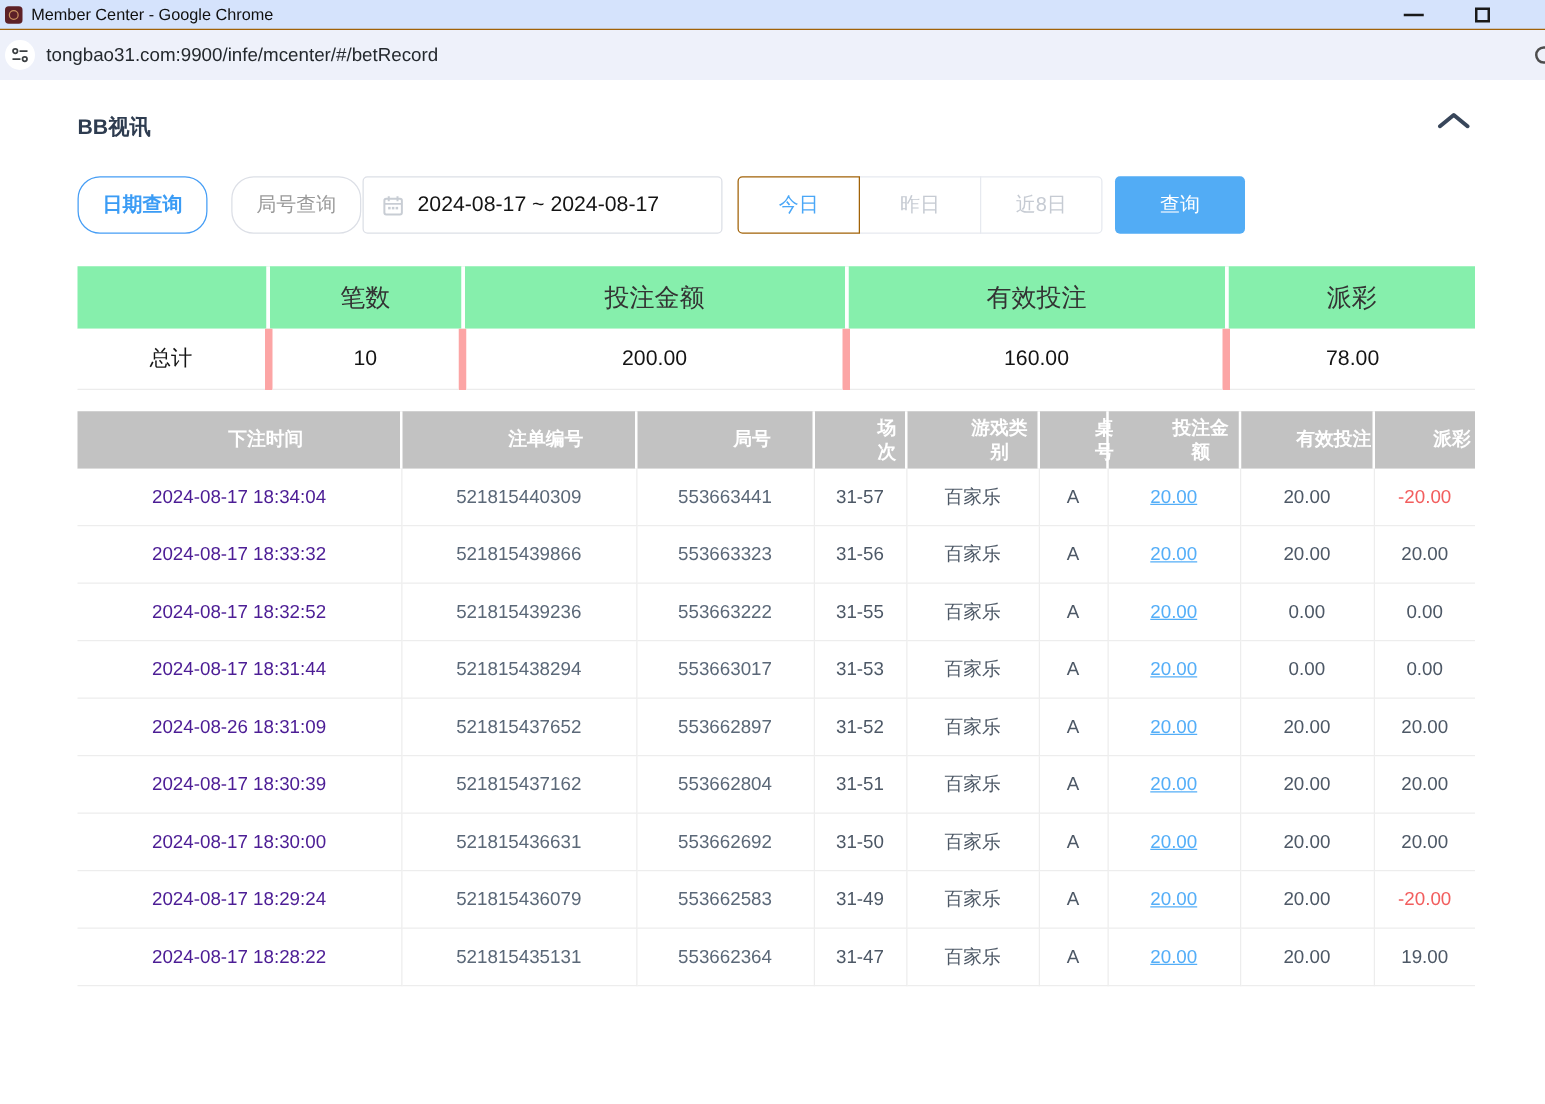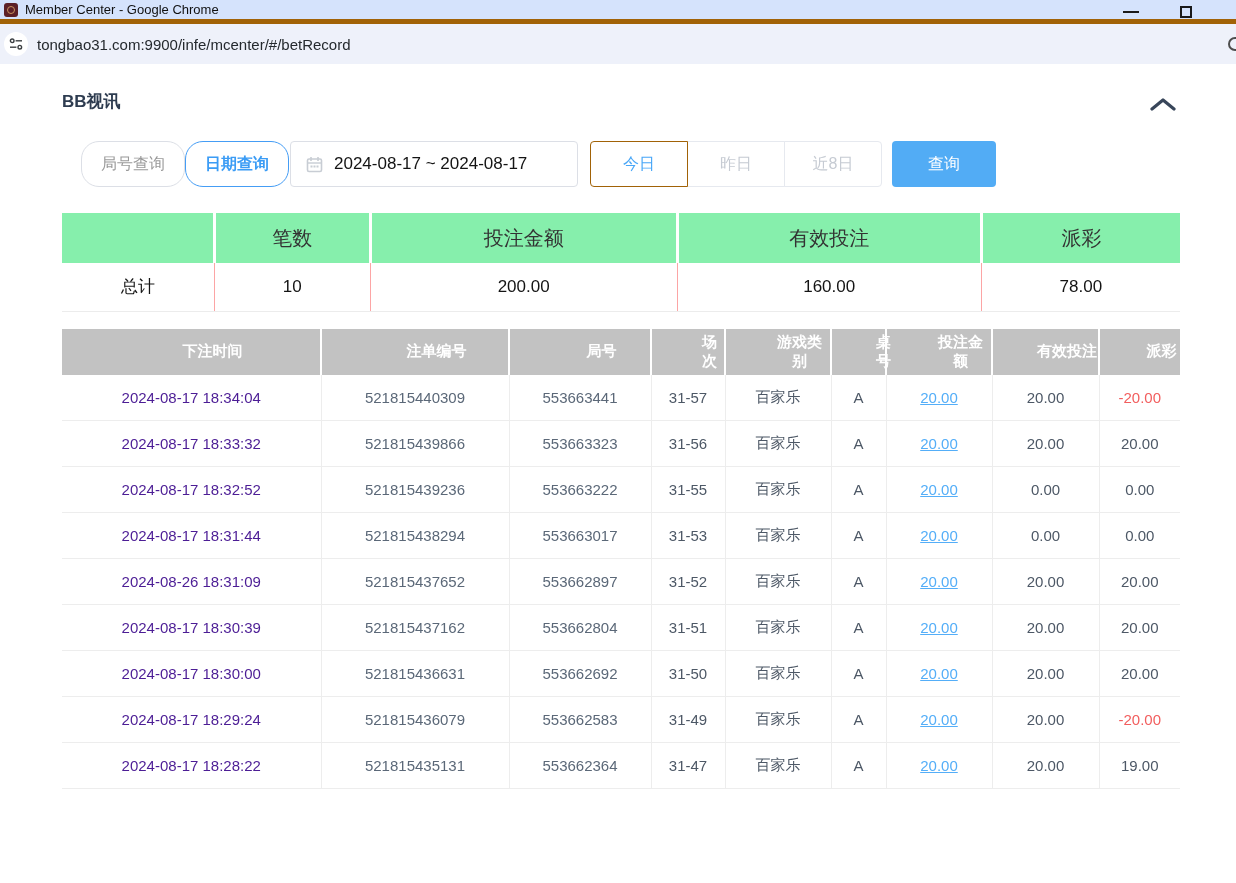--- a/index.html
+++ b/index.html
@@ -6,21 +6,21 @@
   html, body { margin: 0; padding: 0; }
   body {
     width: 1236px; height: 883px;
     overflow: hidden; position: relative;
     background: #fff;
     font-family: "Liberation Sans", sans-serif;
   }
 
   
   .titlebar {
-    height: 24px; background: #d5e3fc; border-bottom: 5px solid #a16207;
+    height: 24px; background: #d5e3fc; border-bottom: 1px solid #a16207;
     display: flex; align-items: center; position: relative;
   }
   .favicon {
     width: 14px; height: 14px; margin-left: 4px; border-radius: 3px;
     background: #5c2027; position: relative; flex: 0 0 auto;
   }
   .favicon::after {
     content: ""; position: absolute; inset: 3px; border-radius: 50%;
     border: 1.5px solid #c9935f;
   }
@@ -47,21 +47,21 @@
   .url-text { margin-left: 9px; font-size: 15px; color: #24292e; cursor: text; }
   .partial-icon {
     position: absolute; left: 1228px; top: 13px; width: 14px; height: 14px;
     border: 2px solid #4d4d4d; border-radius: 50%;
   }
 
   
   .content { position: relative; }
   .page-head {
     width: 1118px; margin: 26px 0 0 62px;
-    display: flex; align-items: flex-end; justify-content: space-between;
+    display: flex; align-items: flex-start; justify-content: space-between;
   }
   .page-title { margin: 0; font-size: 17px; font-weight: bold; color: #2e3c50; line-height: 24px; }
   .chevron-btn { background: none; border: none; padding: 0; cursor: pointer; margin-right: 4px; }
 
   .filter-row { width: 1118px; margin: 27px 0 0 62px; display: flex; align-items: center; }
   .pill {
     height: 46px; width: 104px; border-radius: 18px; background: #fff;
     font-size: 16px; cursor: pointer; font-family: inherit;
   }
   .pill.active { border: 1px solid #459df5; color: #3b9cf5; font-weight: bold; }
@@ -90,21 +90,21 @@
     margin: 26px 0 0 62px; width: 1118px; border-collapse: collapse;
     table-layout: fixed; text-align: center;
   }
   .summary-table th {
     background: #86efac; height: 50px; font-size: 20px; font-weight: normal;
     color: #333; border-right: 3px solid #fff;
   }
   .summary-table th:last-child { border-right: none; }
   .summary-table td {
     height: 48px; font-size: 17px; color: #141414; background: #fff;
-    border-right: 1px solid #fca5a5; border-bottom: 1px solid #ececec;
+    border-right: 6px solid #fca5a5; border-bottom: 1px solid #ececec;
   }
   .summary-table td:last-child { border-right: none; }
 
   
   .bet-table {
     margin: 17px 0 0 62px; width: 1118px; border-collapse: collapse;
     table-layout: fixed; text-align: center;
   }
   .bet-table th {
     background: #c2c2c2; height: 46px; color: #fff; font-size: 15px;
@@ -155,22 +155,22 @@
     <div class="page-head">
       <h1 class="page-title">BB视讯</h1>
       <button class="chevron-btn">
         <svg width="26" height="13" viewBox="0 0 26 13">
           <polyline points="2,11 13,2 24,11" fill="none" stroke="#38465a" stroke-width="3.2" stroke-linecap="round" stroke-linejoin="round"></polyline>
         </svg>
       </button>
     </div>
 
     <div class="filter-row">
+      <button class="pill active">日期查询</button>
       <button class="pill inactive">局号查询</button>
-      <button class="pill active">日期查询</button>
       <div class="date-input">
         <span class="cal-icon">
           <svg width="17" height="17" viewBox="0 0 17 17">
             <rect x="1.5" y="3" width="14" height="12.5" rx="1.5" fill="none" stroke="#c8cdd4" stroke-width="1.6"></rect>
             <line x1="5" y1="1" x2="5" y2="5" stroke="#c8cdd4" stroke-width="1.6"></line>
             <line x1="12" y1="1" x2="12" y2="5" stroke="#c8cdd4" stroke-width="1.6"></line>
             <line x1="2" y1="7" x2="15" y2="7" stroke="#c8cdd4" stroke-width="1.4"></line>
             <rect x="4.5" y="9.5" width="2" height="2" fill="#c8cdd4"></rect>
             <rect x="7.5" y="9.5" width="2" height="2" fill="#c8cdd4"></rect>
             <rect x="10.5" y="9.5" width="2" height="2" fill="#c8cdd4"></rect>

